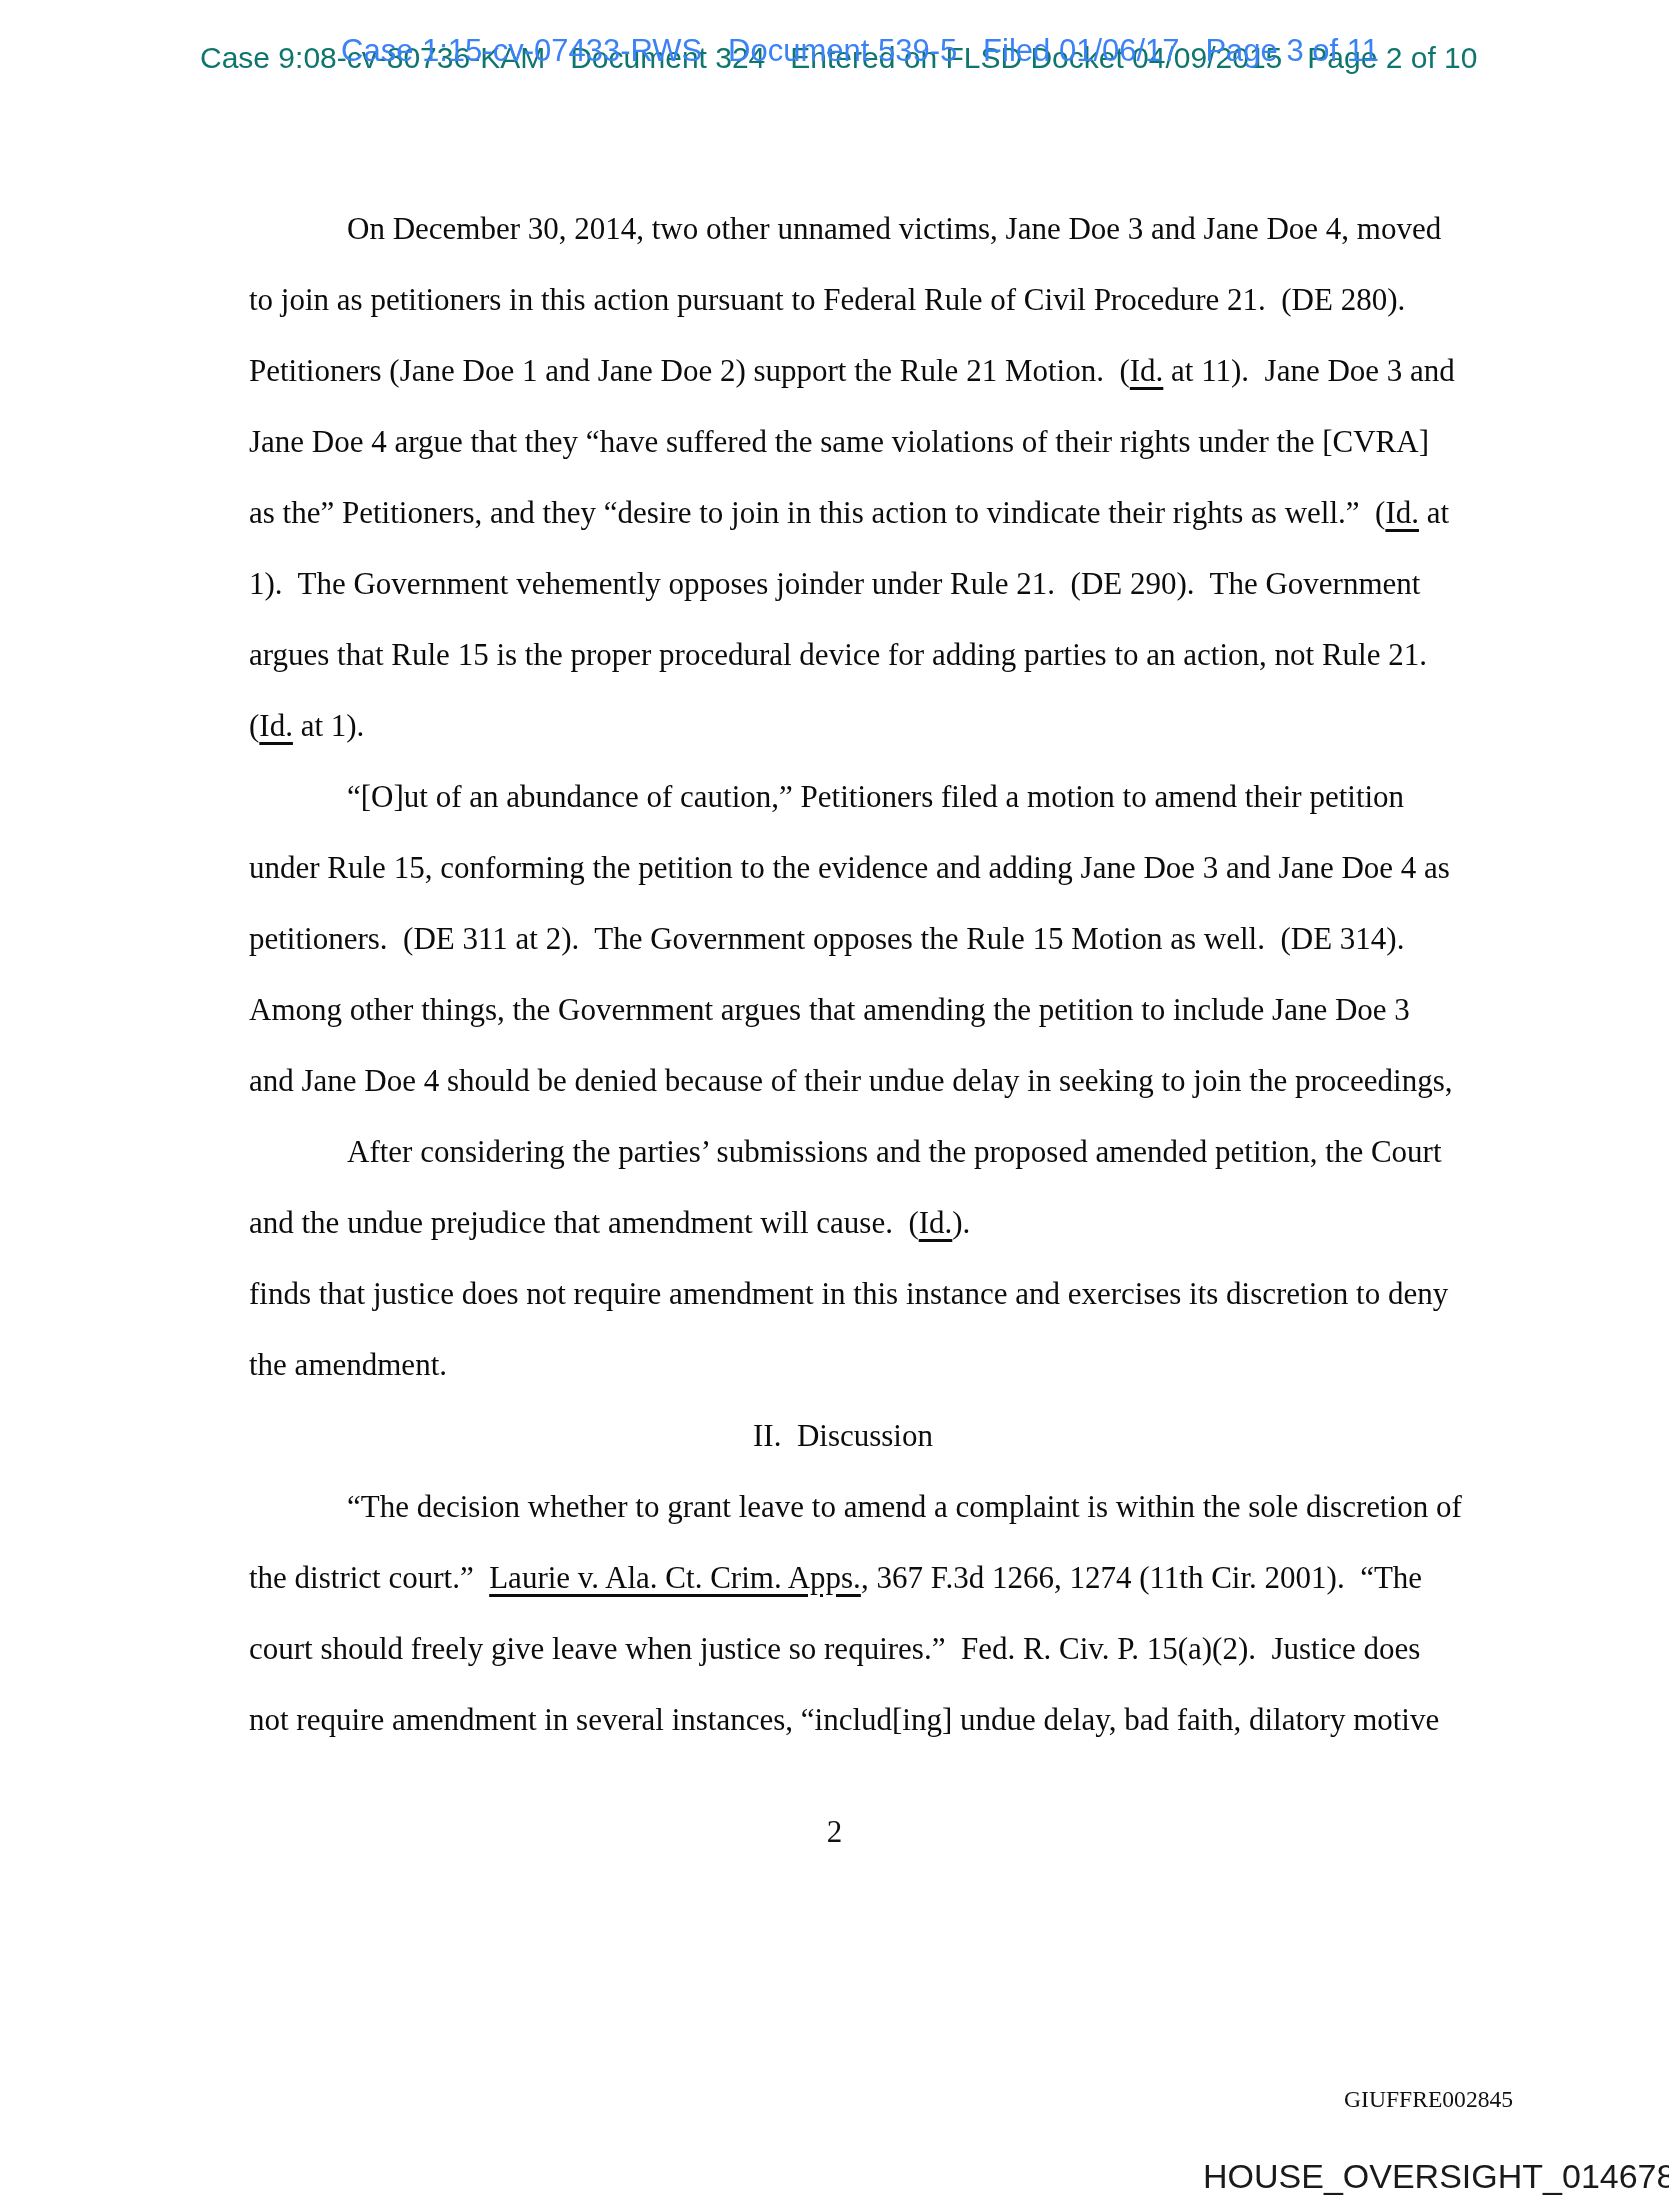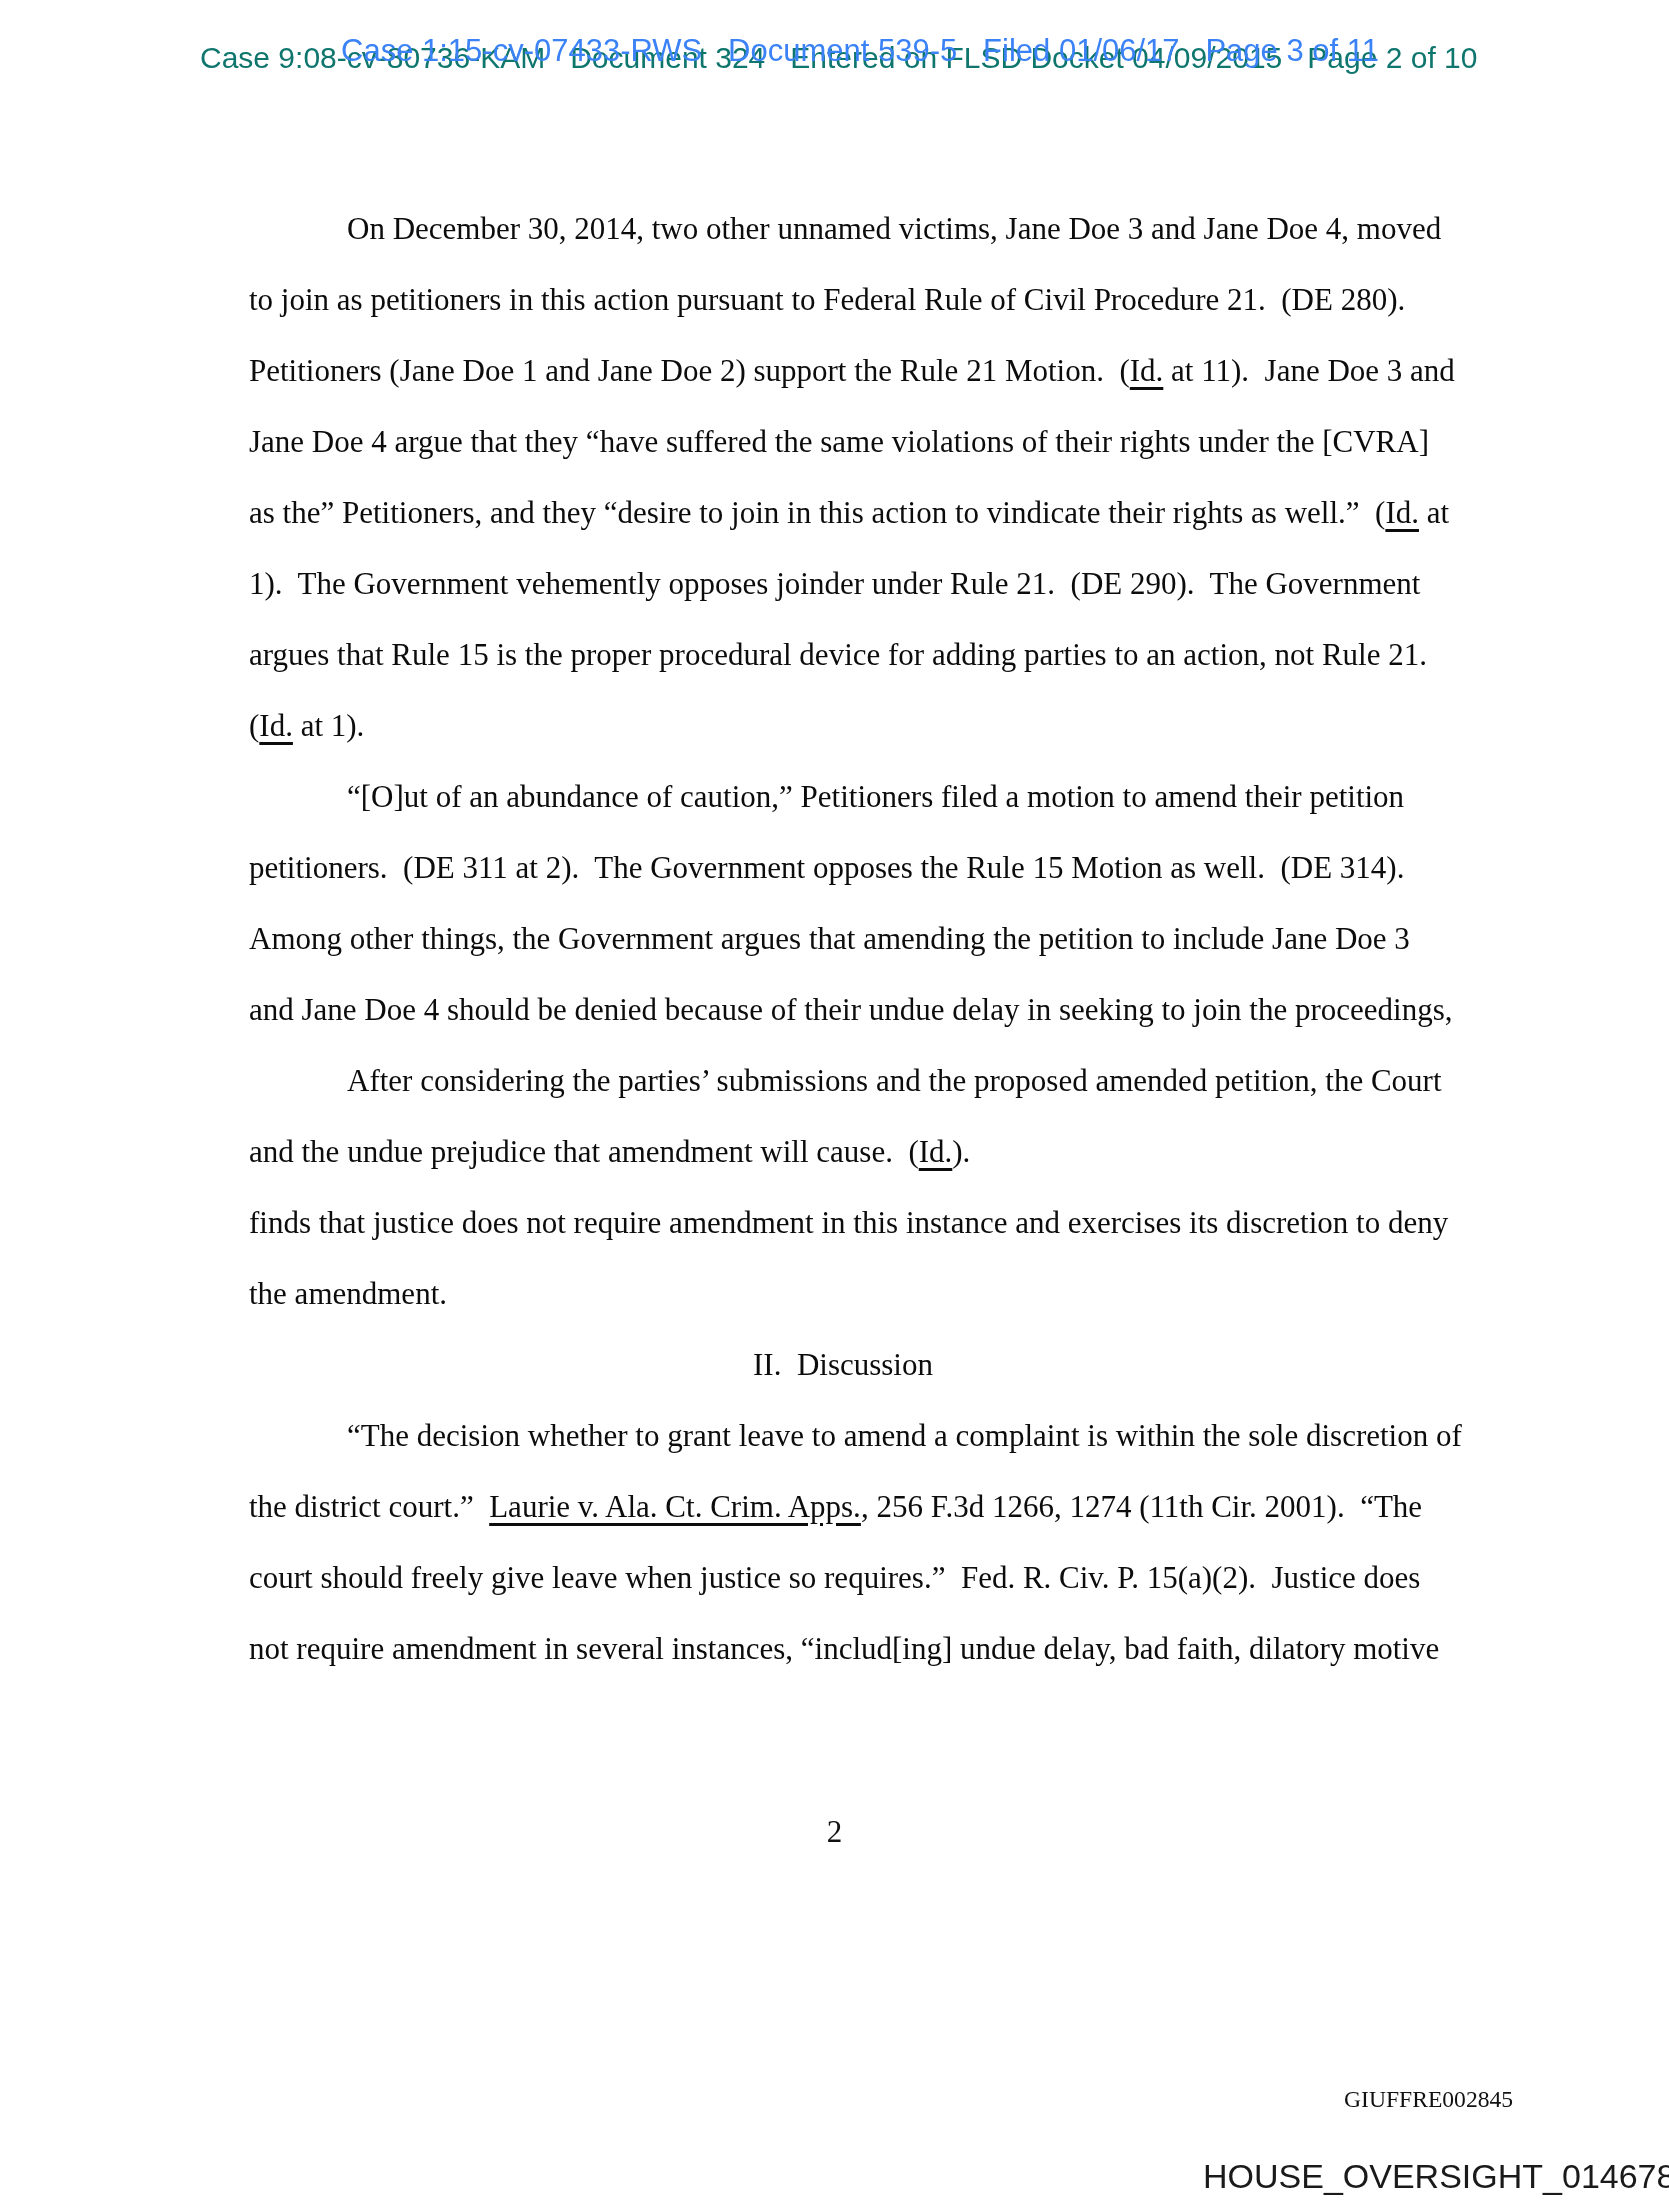--- a/index.html
+++ b/index.html
@@ -101,30 +101,31 @@
   <div class="doc-body">
       <div class="line indent"><span>On December 30, 2014, two other unnamed victims, Jane Doe 3 and Jane Doe 4, moved</span></div>
       <div class="line"><span>to join as petitioners in this action pursuant to Federal Rule of Civil Procedure 21.  (DE 280).</span></div>
       <div class="line"><span>Petitioners (Jane Doe 1 and Jane Doe 2) support the Rule 21 Motion.  (</span><span class="u">Id.</span><span> at 11).  Jane Doe 3 and</span></div>
       <div class="line"><span>Jane Doe 4 argue that they “have suffered the same violations of their rights under the [CVRA]</span></div>
       <div class="line"><span>as the” Petitioners, and they “desire to join in this action to vindicate their rights as well.”  (</span><span class="u">Id.</span><span> at</span></div>
       <div class="line"><span>1).  The Government vehemently opposes joinder under Rule 21.  (DE 290).  The Government</span></div>
       <div class="line"><span>argues that Rule 15 is the proper procedural device for adding parties to an action, not Rule 21.</span></div>
       <div class="line"><span>(</span><span class="u">Id.</span><span> at 1).</span></div>
       <div class="line indent"><span>“[O]ut of an abundance of caution,” Petitioners filed a motion to amend their petition</span></div>
+      <div class="line"><span>under Rule 15, conforming the petition to the evidence and adding Jane Doe 3 and Jane Doe 4 as</span></div>
       <div class="line"><span>petitioners.  (DE 311 at 2).  The Government opposes the Rule 15 Motion as well.  (DE 314).</span></div>
       <div class="line"><span>Among other things, the Government argues that amending the petition to include Jane Doe 3</span></div>
       <div class="line"><span>and Jane Doe 4 should be denied because of their undue delay in seeking to join the proceedings,</span></div>
       <div class="line indent"><span>After considering the parties’ submissions and the proposed amended petition, the Court</span></div>
       <div class="line"><span>and the undue prejudice that amendment will cause.  (</span><span class="u">Id.</span><span>).</span></div>
       <div class="line"><span>finds that justice does not require amendment in this instance and exercises its discretion to deny</span></div>
       <div class="line"><span>the amendment.</span></div>
       <div class="line heading"><span>II.  Discussion</span></div>
       <div class="line indent"><span>“The decision whether to grant leave to amend a complaint is within the sole discretion of</span></div>
-      <div class="line"><span>the district court.”  </span><span class="u">Laurie v. Ala. Ct. Crim. Apps.</span><span>, 256 F.3d 1266, 1274 (11th Cir. 2001).  “The</span></div>
+      <div class="line"><span>the district court.”  </span><span class="u">Laurie v. Ala. Ct. Crim. Apps.</span><span>, 367 F.3d 1266, 1274 (11th Cir. 2001).  “The</span></div>
       <div class="line"><span>court should freely give leave when justice so requires.”  Fed. R. Civ. P. 15(a)(2).  Justice does</span></div>
       <div class="line"><span>not require amendment in several instances, “includ[ing] undue delay, bad faith, dilatory motive</span></div>
     </div>
 
   <div class="page-number">2</div>
 
   <div class="bates-stamp">GIUFFRE002845</div>
 
   <div class="oversight-stamp">HOUSE_OVERSIGHT_014678</div>
 

